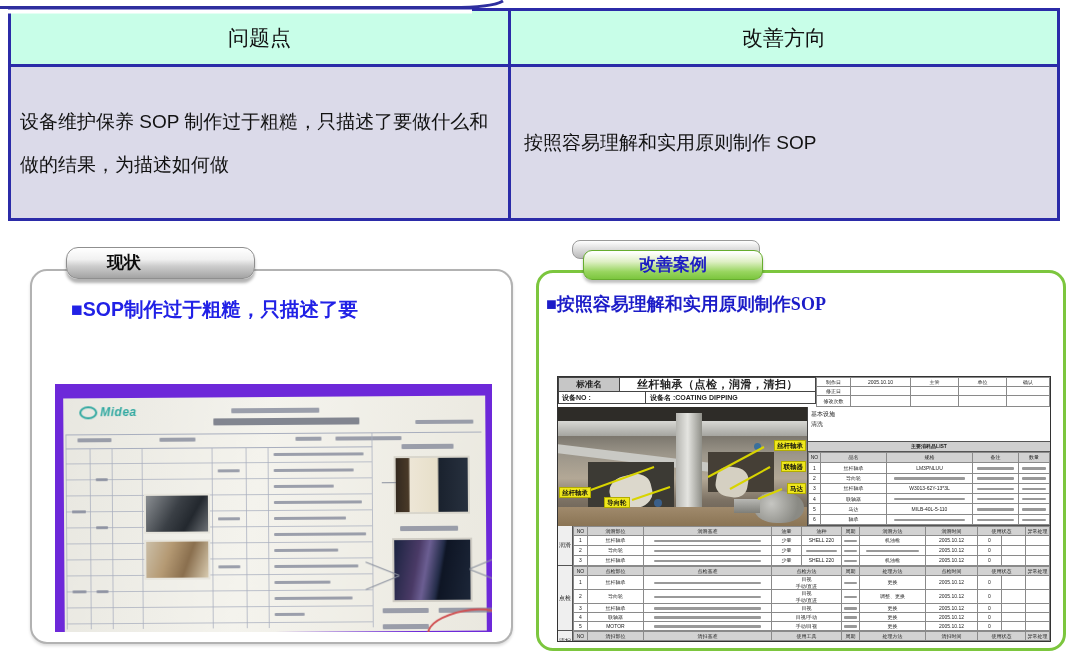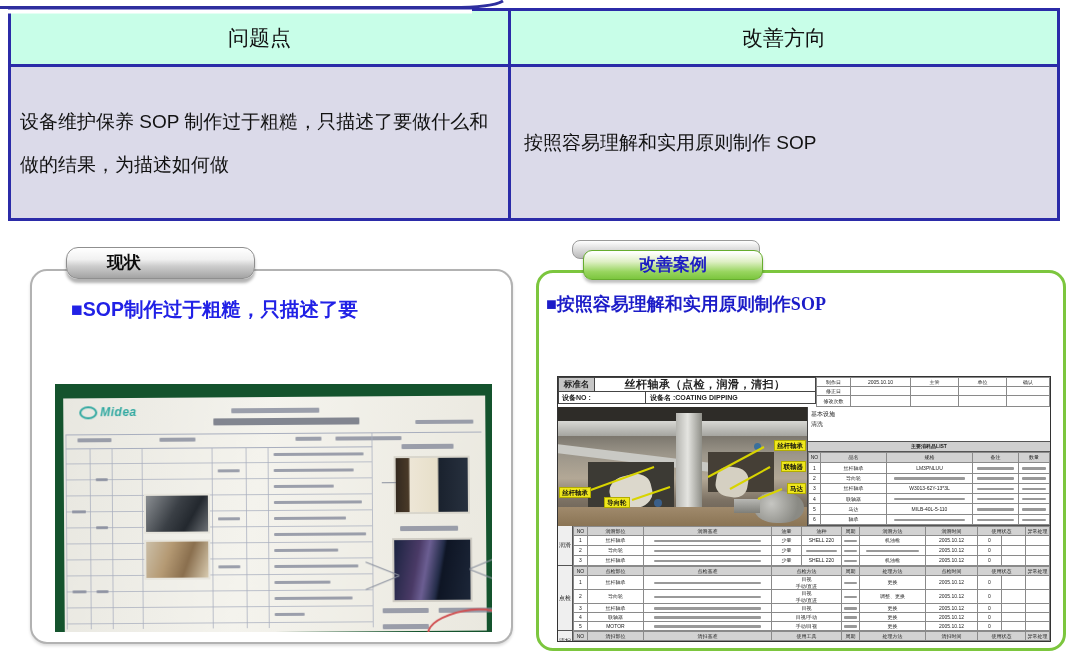--- a/index.html
+++ b/index.html
@@ -41,21 +41,21 @@
         border:1px solid #66AD2E;box-shadow:0 3px 3px rgba(0,0,0,.25);
         font-weight:bold;font-size:17px;color:#1c1cc2;line-height:28px;text-align:center;z-index:5;}
 
   #lheading{left:46px;top:294px;width:445px;color:#2121E6;font-weight:bold;
             font-size:19.5px;line-height:31px;z-index:2;margin-left:25px;}
   #lheading .ln2{margin-left:9px;}
   #rheading{left:546px;top:292px;width:500px;color:#1c1cc8;font-weight:bold;font-size:18px;
             font-family:"Liberation Serif","Liberation Sans",serif;z-index:2;}
 
   
-  #lphoto{left:55px;top:384px;width:437px;height:248px;background:#14532d;overflow:hidden;}
+  #lphoto{left:55px;top:384px;width:437px;height:248px;background:#6d28d9;overflow:hidden;}
   #lpaper{position:absolute;left:9px;right:6px;top:13px;bottom:0;
           background:linear-gradient(100deg,#E8E7E0,#F4F3ED 45%,#EAE8DF);
           transform:rotate(-.4deg);filter:blur(.45px);}
   .vl{position:absolute;top:36px;bottom:4px;width:1px;background:#A8AEBE;opacity:.75;}
   .hgrid{position:absolute;left:2px;width:306px;top:36px;bottom:4px;opacity:.75;
          background:repeating-linear-gradient(180deg,transparent 0 15px,#A8AEBE 15px 16px);}
   .pb{position:absolute;background:#7d8396;height:4px;border-radius:1px;opacity:.75;}
   .thumb{position:absolute;box-sizing:border-box;border:2px solid #e7e5dd;}
   #mlogo{position:absolute;left:16px;top:7px;color:#2FA8A0;font-size:12px;font-style:italic;
          font-weight:bold;letter-spacing:.5px;}
@@ -68,21 +68,21 @@
         box-sizing:border-box;overflow:hidden;color:#222;}
   #rdoc table{border-collapse:collapse;table-layout:fixed;}
   #rdoc td,#rdoc th{border:1px solid #8a8a8a;padding:0 1px;font-size:5px;line-height:1.3;
         text-align:center;white-space:pre-line;overflow:hidden;font-weight:normal;}
   .hc{background:#d2d2d2;}
   .bar-cell::after{content:"";display:inline-block;width:85%;height:2.5px;background:#999;
         border-radius:1px;vertical-align:middle;}
   .dhead{display:flex;}
   .dh-left{width:258px;}
   .dh-r1{display:flex;height:15px;}
-  .dlabel{width:37px;background:#C6C6C6;border:1px solid #444;box-sizing:border-box;
+  .dlabel{width:62px;background:#C6C6C6;border:1px solid #444;box-sizing:border-box;
           font-weight:bold;font-size:8.5px;display:flex;align-items:center;justify-content:center;}
   .dtitle{flex:1;border:1px solid #444;border-left:0;box-sizing:border-box;font-weight:bold;
           font-size:11px;display:flex;align-items:center;justify-content:center;
           font-family:"Liberation Serif",serif;letter-spacing:.5px;}
   .dh-r2{display:flex;height:12px;}
   .dno{width:88px;border:1px solid #444;border-top:0;box-sizing:border-box;font-size:7px;
        font-weight:bold;display:flex;align-items:center;padding-left:3px;}
   .dname{flex:1;border:1px solid #444;border-top:0;border-left:0;box-sizing:border-box;
        font-size:7px;font-weight:bold;display:flex;align-items:center;padding-left:4px;}
   .dh-right{flex:1;}

